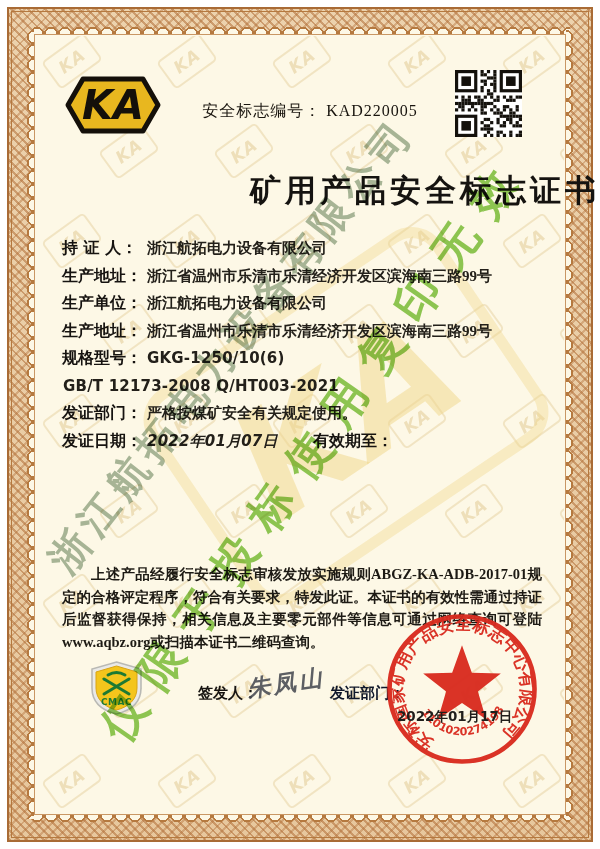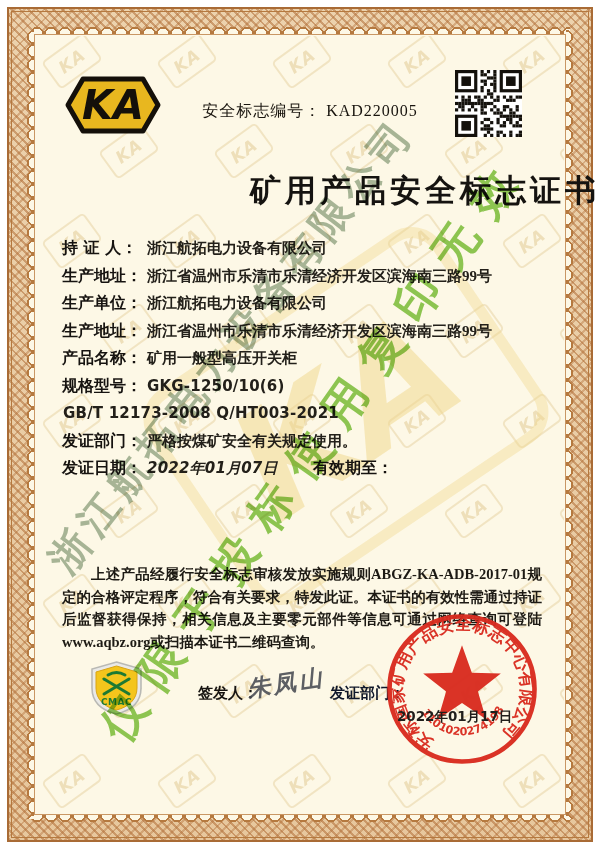--- a/index.html
+++ b/index.html
@@ -333,24 +333,20 @@
     </div>
     <div class="field-row">
       <span class="f-label">生产单位：</span>
       <span class="f-value">浙江航拓电力设备有限公司</span>
     </div>
     <div class="field-row">
       <span class="f-label">生产地址：</span>
       <span class="f-value">浙江省温州市乐清市乐清经济开发区滨海南三路99号</span>
     </div>
     <div class="field-row">
-      <span class="f-label">产品名称：</span>
-      <span class="f-value">矿用一般型高压开关柜</span>
-    </div>
-    <div class="field-row">
       <span class="f-label">规格型号：</span>
       <span class="f-value code">GKG-1250/10(6)</span>
     </div>
     <div class="field-row">
       <span class="f-value code">GB/T 12173-2008 Q/HT003-2021</span>
     </div>
     <div class="field-row">
       <span class="f-label">发证部门：</span>
       <span class="f-value">严格按煤矿安全有关规定使用。</span>
     </div>

